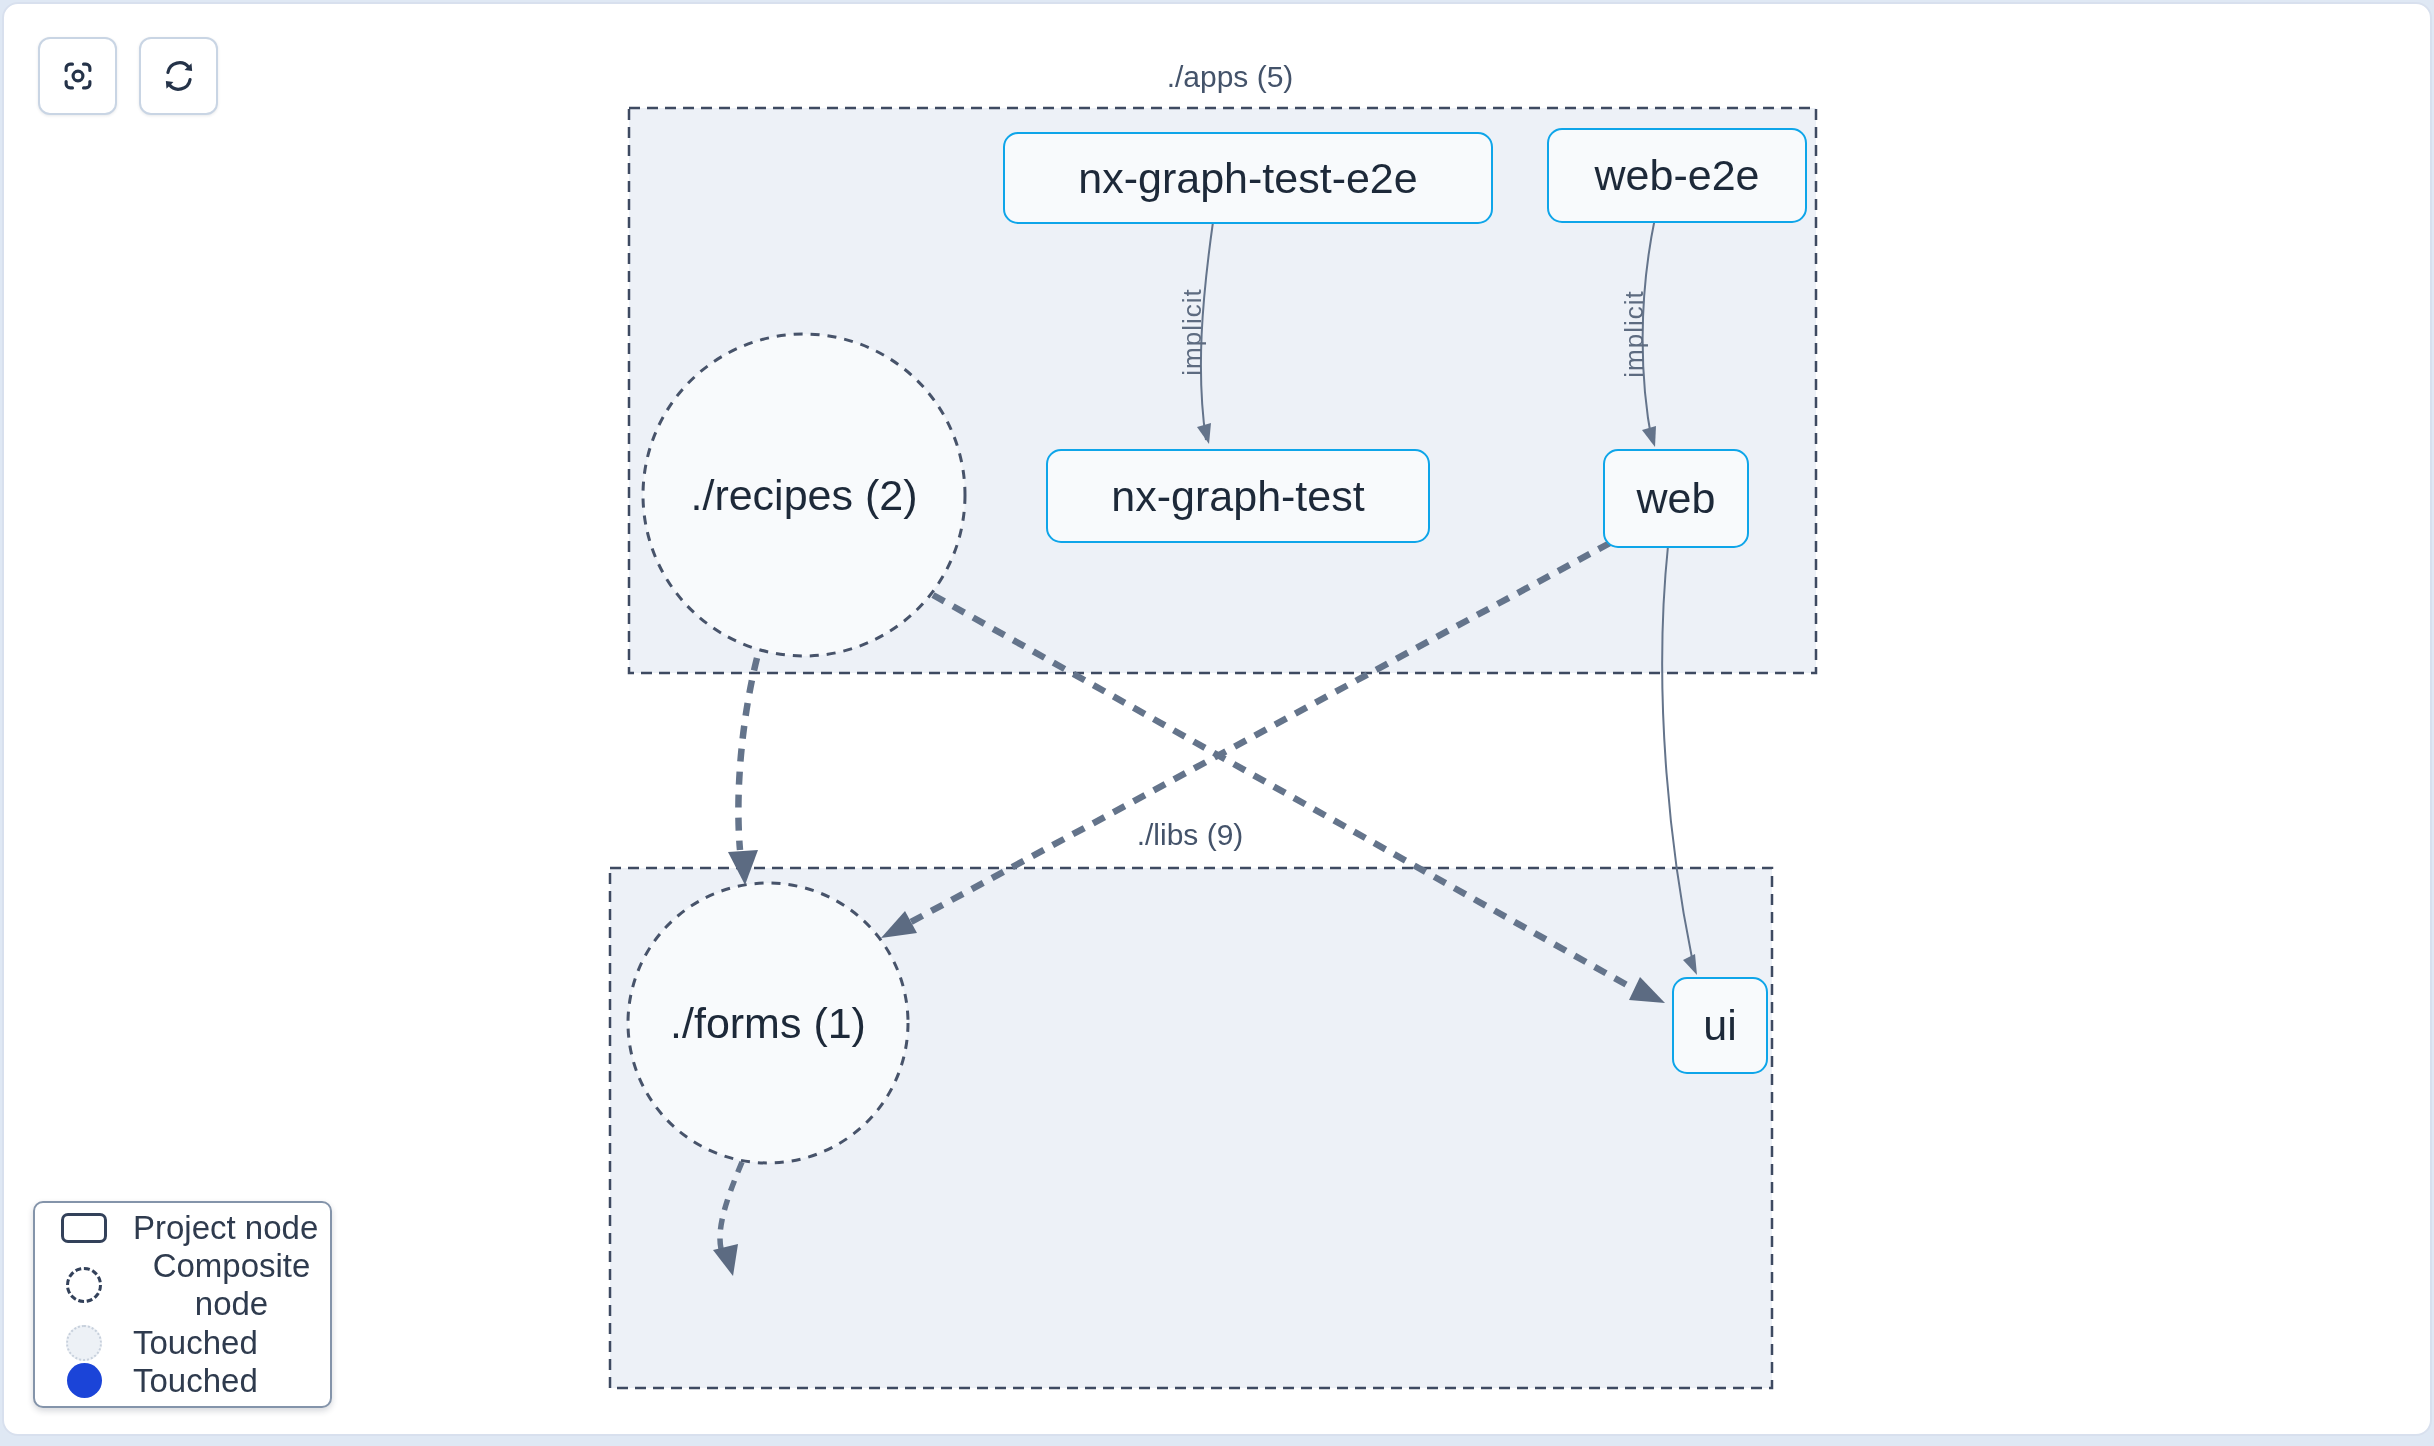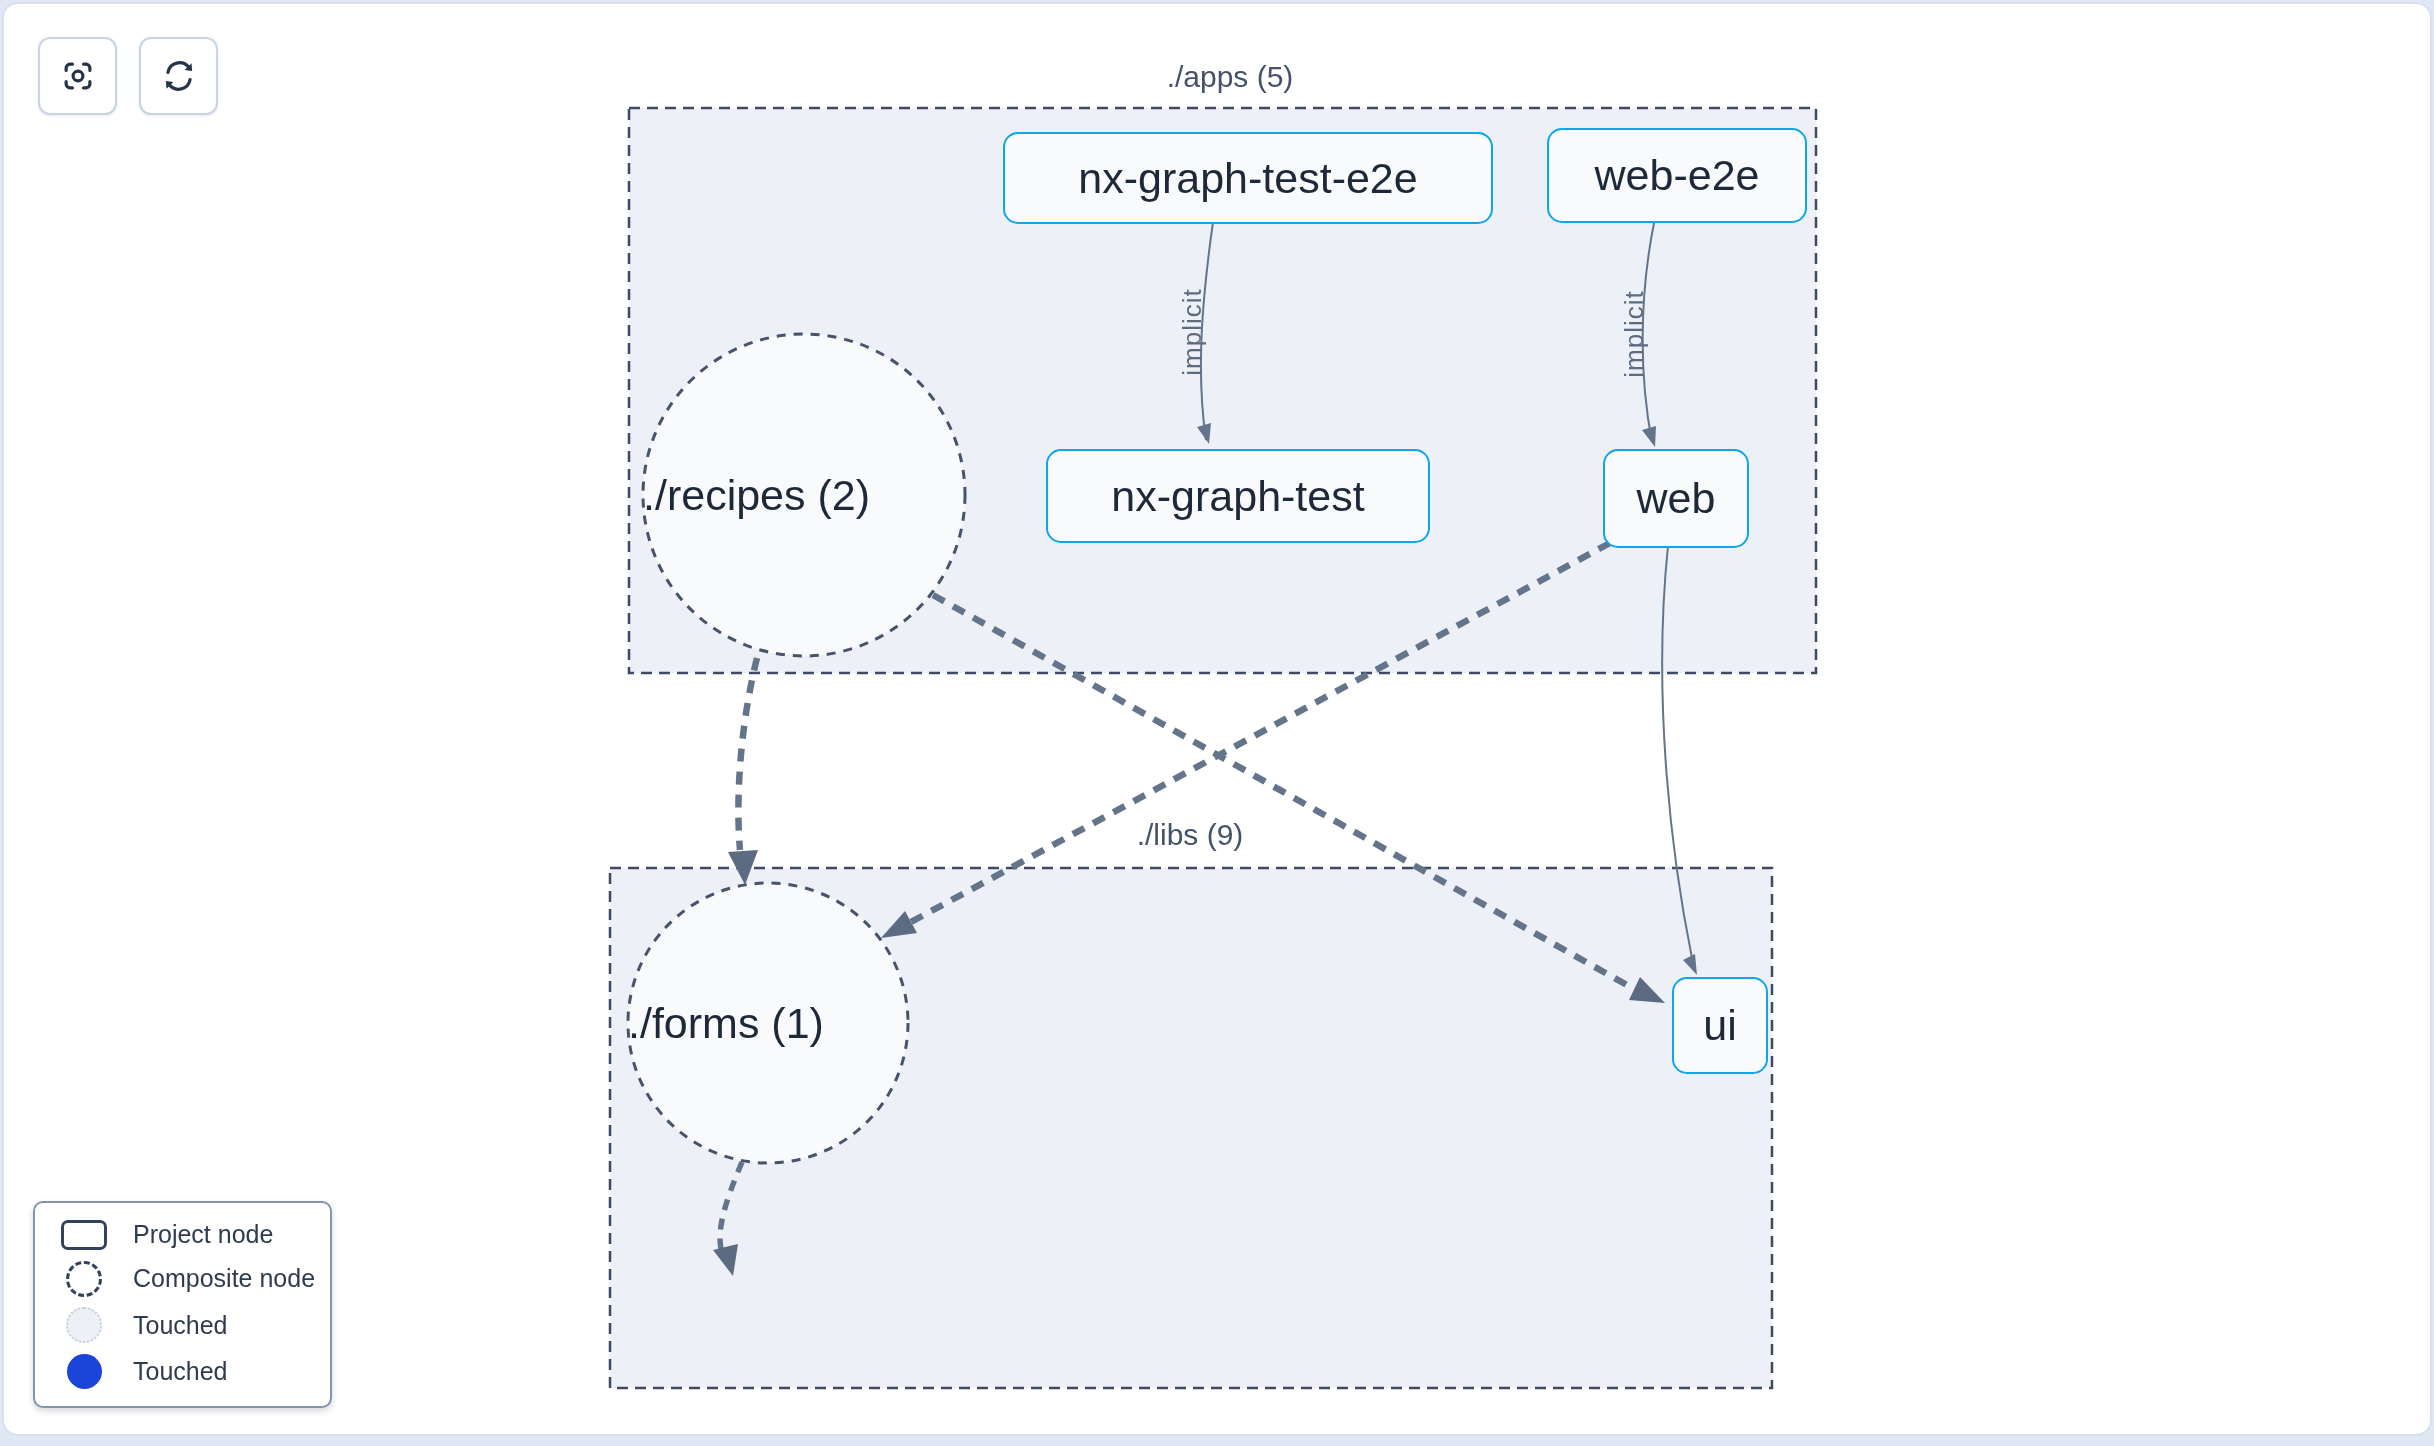--- a/index.html
+++ b/index.html
@@ -16,34 +16,34 @@
 
   
   .group-label{position:absolute;transform:translateX(-50%);font-size:30px;color:#44536a;white-space:nowrap;}
 
   
   .pnode{position:absolute;background:#f8fafc;border:2px solid #0ea5e9;border-radius:15px;
      display:flex;align-items:center;justify-content:center;font-size:43px;color:#1d2939;cursor:pointer;
      white-space:nowrap;}
 
   
-  .cnode{position:absolute;display:flex;align-items:center;justify-content:flex-start;border-radius:50%;
+  .cnode{position:absolute;display:flex;align-items:center;justify-content:center;border-radius:50%;
      font-size:43px;color:#1d2939;cursor:pointer;white-space:nowrap;}
 
   
   .edge-label{position:absolute;font-size:26px;color:#5d6b80;transform:translate(-50%,-50%) rotate(-90deg);
      white-space:nowrap;letter-spacing:1px;}
 
   
   .legend{position:absolute;left:33px;top:1201px;width:299px;height:207px;background:#fff;
      border:2px solid #8494aa;border-radius:10px;box-shadow:0 3px 6px rgba(30,41,59,.18);
      display:flex;flex-direction:column;justify-content:space-evenly;padding:6px 0;box-sizing:border-box;}
   .legend-row{display:flex;align-items:center;}
   .legend-icon-cell{width:98px;display:flex;align-items:center;justify-content:center;flex:0 0 98px;}
-  .legend-label{font-size:25px;color:#2f3b4e;text-align:center;}
+  .legend-label{font-size:33px;color:#2f3b4e;text-align:center;}
   .li-project{width:46px;height:30px;border:3px solid #33415a;border-radius:7px;background:#fff;box-sizing:border-box;}
   .li-composite{width:36px;height:36px;border:3px dashed #33415a;border-radius:50%;background:#fff;box-sizing:border-box;}
   .li-affected{width:36px;height:36px;border:2px dotted #c7d0dc;border-radius:50%;background:#edf1f6;box-sizing:border-box;}
   .li-touched{width:35px;height:35px;border-radius:50%;}
 </style>
 </head>
 <body>
 
 <div class="stage">
   <div class="canvas"></div>

